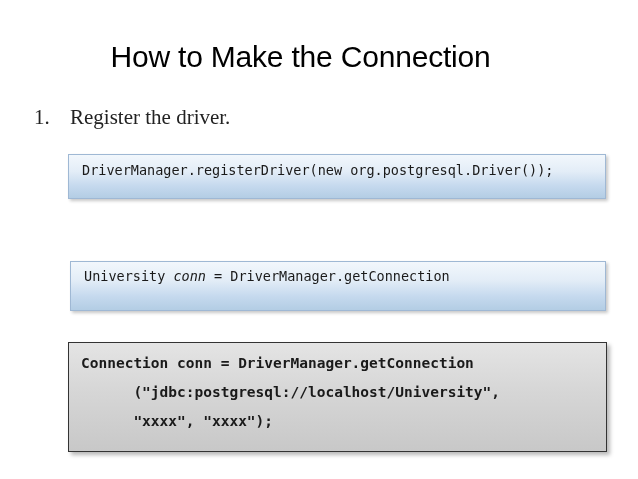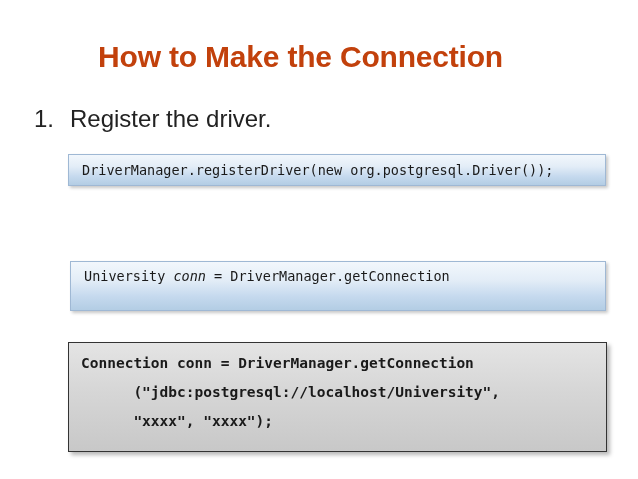--- a/index.html
+++ b/index.html
@@ -23,32 +23,32 @@
 
   
   .slide-title {
     position: absolute;
     top: 40px;
     left: 0;
     width: 601px;
     text-align: center;
     font-family: "Liberation Sans", sans-serif;
     font-size: 30px;
-    font-weight: bold;
-    color: #c2410c;
+    font-weight: normal;
+    color: #000000;
     letter-spacing: -0.2px;
     white-space: nowrap;
   }
 
   
   .list-item {
     position: absolute;
     left: 34px;
-    font-family: Liberation Sans, sans-serif;
-    font-size: 24px;
+    font-family: Liberation Serif, serif;
+    font-size: 21px;
     color: #222222;
     white-space: nowrap;
   }
   .list-item .marker {
     display: inline-block;
     width: 36px;
   }
   .list-item-1 { top: 105px; }
   .list-item-2 { top: 226px; }
 
@@ -76,21 +76,21 @@
     font-size: 14.5px;
     font-weight: bold;
     line-height: 29px;
   }
 
   
   #code-box-1 {
     left: 68px;
     top: 154px;
     width: 538px;
-    height: 32px;
+    height: 45px;
     padding: 3px 0 0 13px;
   }
 
   
   #code-box-2 {
     left: 70px;
     top: 261px;
     width: 536px;
     height: 50px;
     padding: 2px 0 0 13px;

